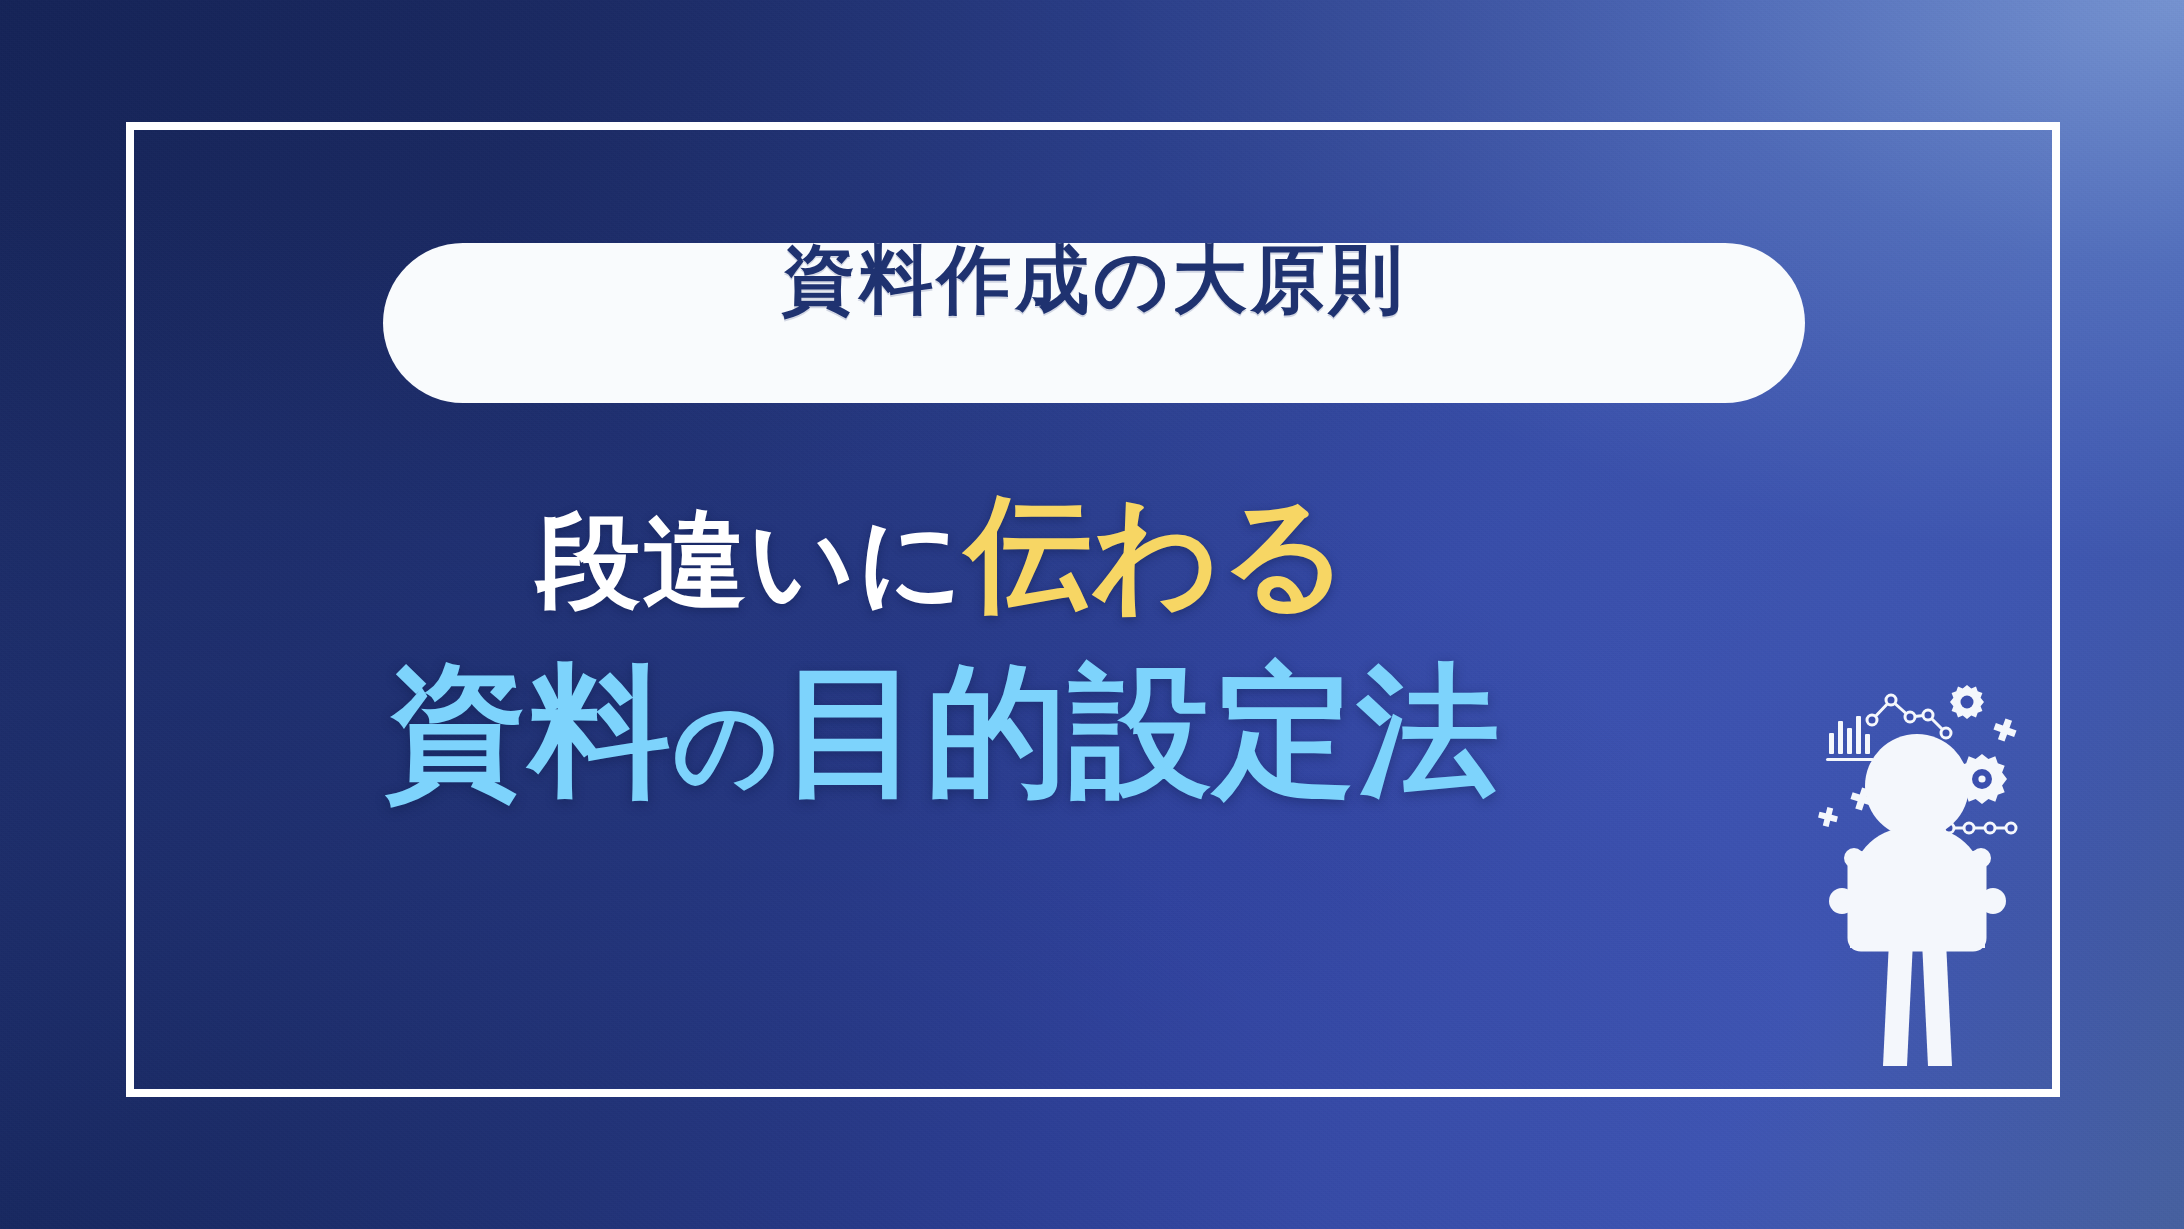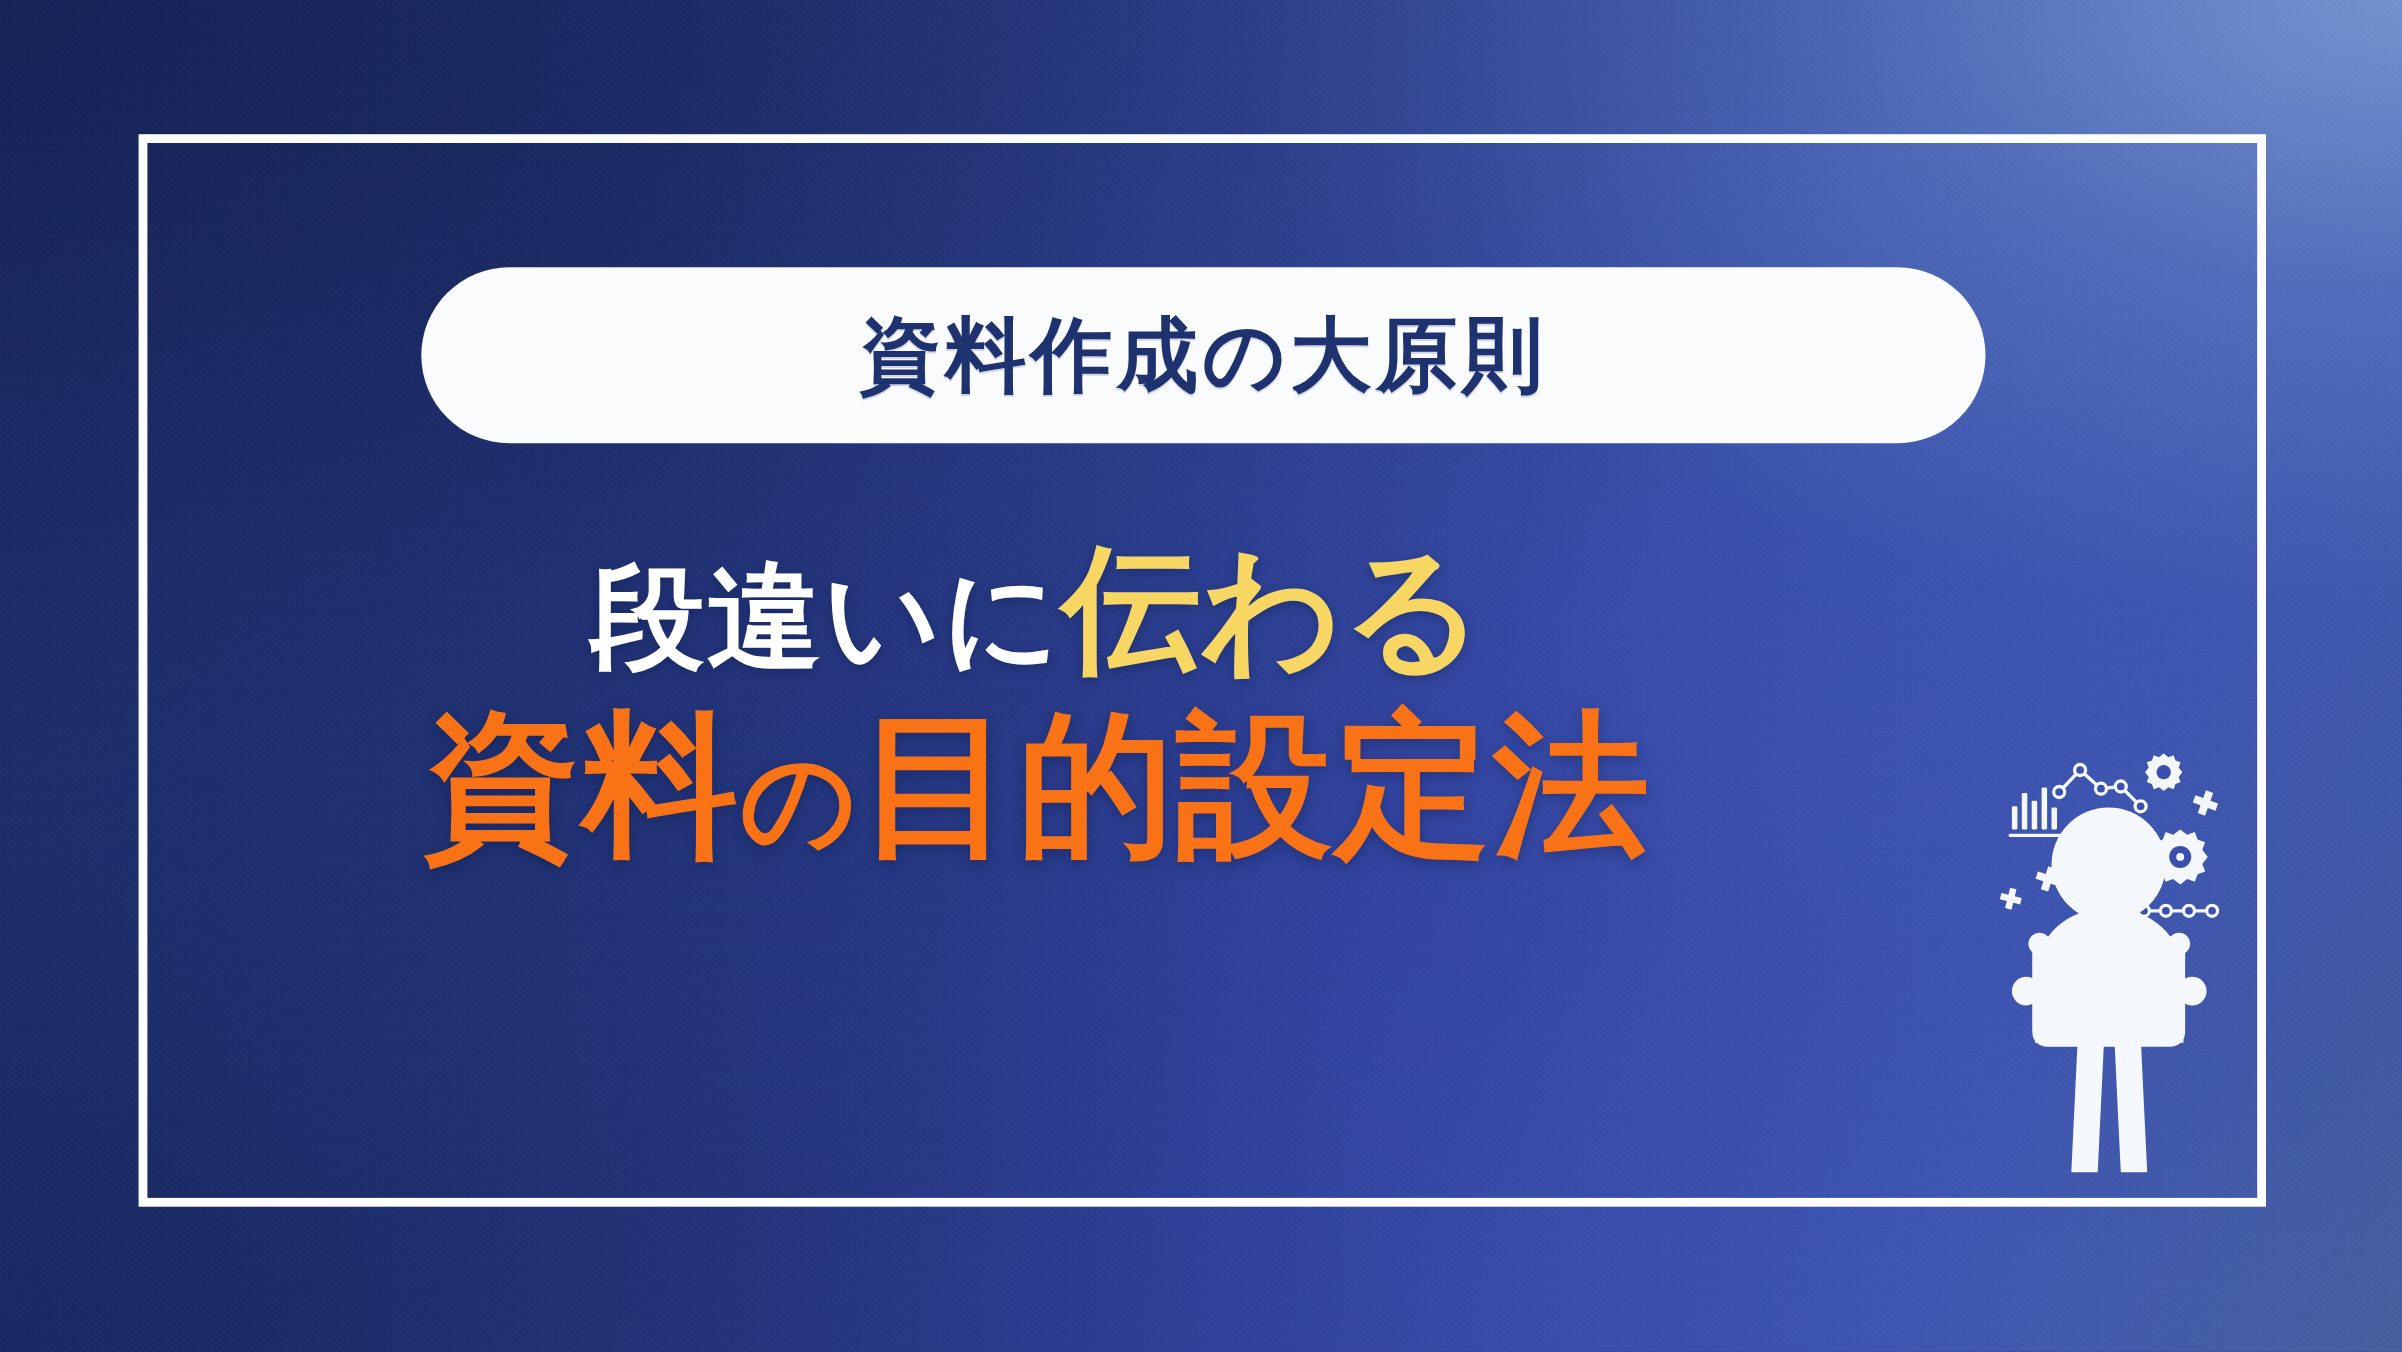--- a/index.html
+++ b/index.html
@@ -79,21 +79,21 @@
   
   .badge {
     position: absolute;
     left: 383px;
     top: 243px;
     width: 1422px;
     height: 160px;
     background: #f9fbfd;
     border-radius: 80px;
     display: flex;
-    align-items: center;
+    align-items: flex-start;
     justify-content: center;
   }
   .badge-label {
     color: #1f3270;
     font-size: 74px;
     font-weight: 700;
     letter-spacing: 4px;
     line-height: 1;
     white-space: nowrap;
     text-shadow: 0 2px 0 rgba(31,50,112,0.18);
@@ -116,26 +116,26 @@
     color: #ffffff;
     white-space: nowrap;
     text-shadow: 0 3px 10px rgba(10,20,60,0.35);
   }
   .head-accent {
     color: #f7d664;
     font-size: 126px;
     letter-spacing: 0px;
   }
   .head-line-2 {
-    margin-top: 6px;
+    margin-top: 22px;
     font-size: 142px;
     font-weight: 700;
     line-height: 1.12;
     letter-spacing: 2px;
-    color: #f97316;
+    color: #7dd3fc;
     white-space: nowrap;
     text-shadow: 0 3px 12px rgba(10,20,60,0.35);
   }
   .head-small {
     font-size: 104px;
   }
 
   
   .illustration {
     position: absolute;

